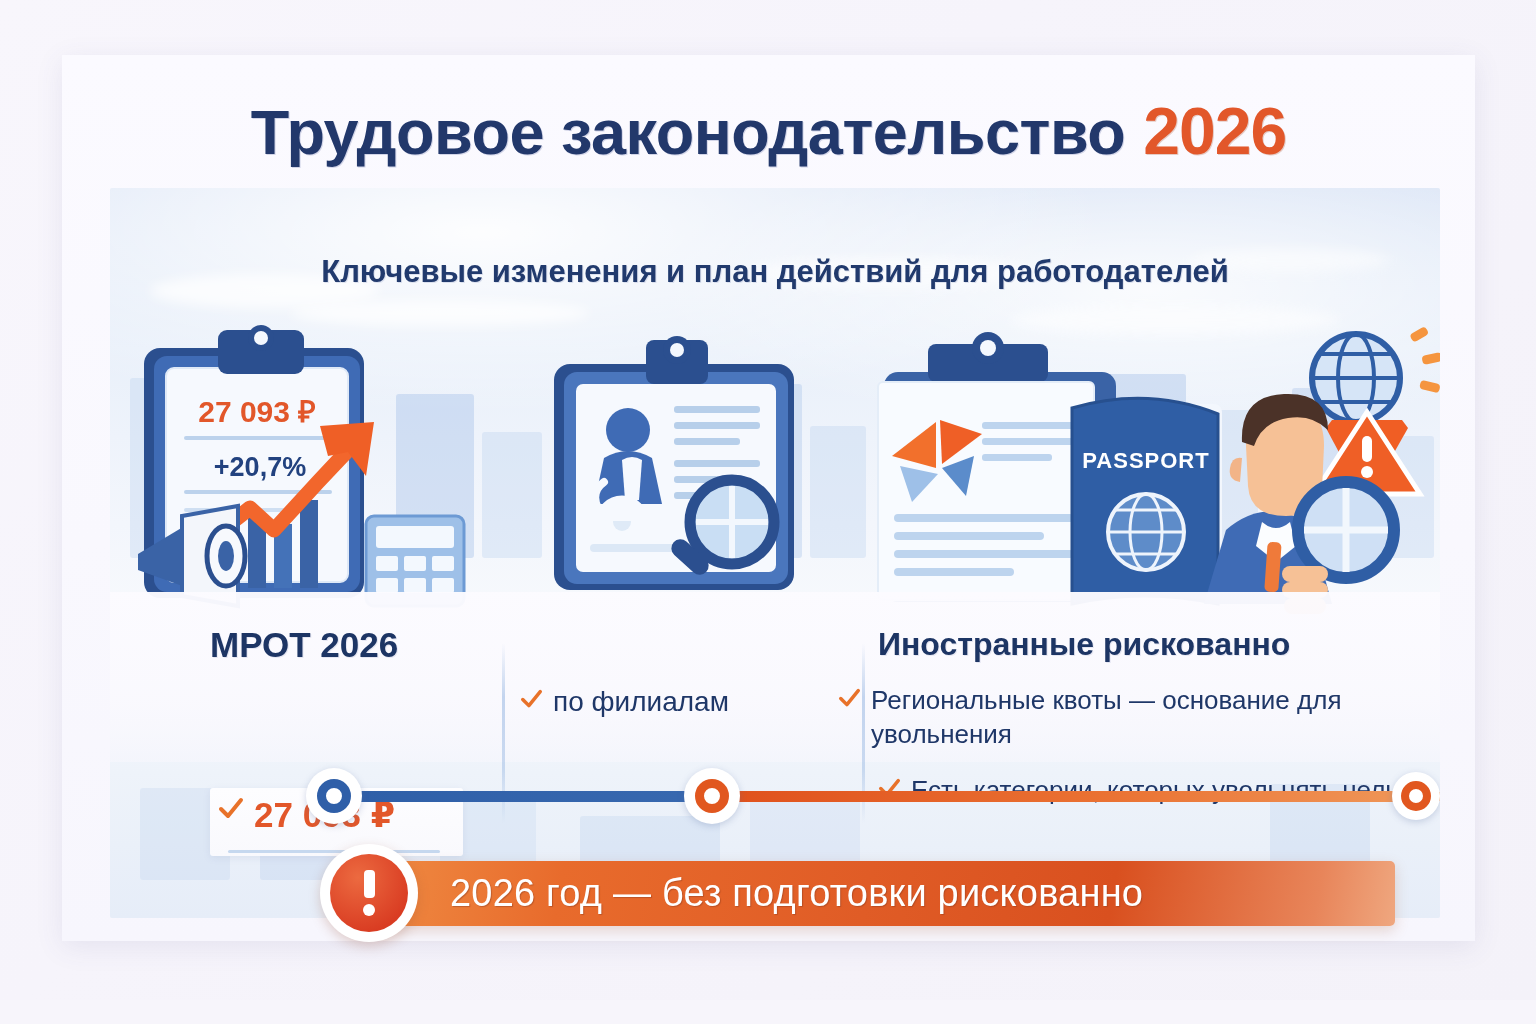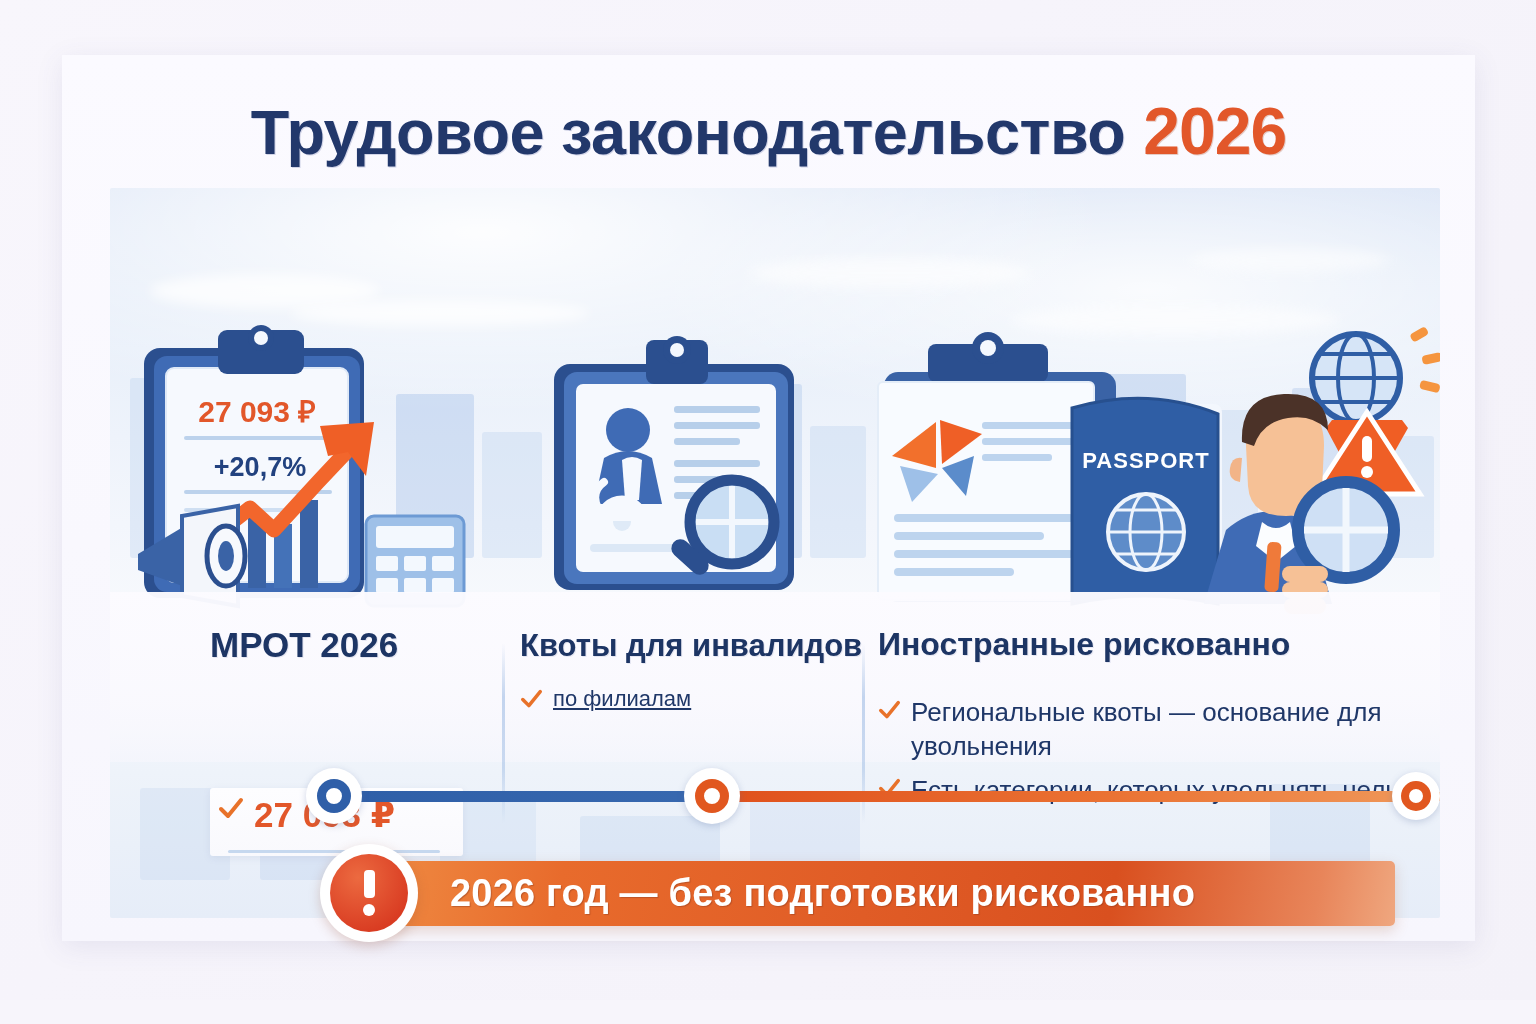--- a/index.html
+++ b/index.html
@@ -71,21 +71,21 @@
   .tl-node{position:absolute;border-radius:50%;background:#ffffff;
     box-shadow:0 2px 7px rgba(90,110,160,.28);display:flex;align-items:center;justify-content:center;}
   .tl-ring{border-radius:50%;}
 
   
   .banner{position:absolute;left:318px;top:806px;width:1015px;height:65px;
     border-radius:5px;
     background:linear-gradient(100deg,#ef8a42 0%,#e86b2c 18%,#e05c26 48%,#d9501f 72%,#e8855a 92%,#efa77f 100%);
     box-shadow:0 5px 14px rgba(170,90,50,.22);
     display:flex;align-items:center;}
-  .banner-text{padding-left:70px;font-size:38px;font-weight:700;color:#ffffff;
+  .banner-text{padding-left:70px;font-size:38px;font-weight:400;color:#ffffff;
     white-space:nowrap;text-shadow:1px 1px 1px rgba(140,60,30,.45);letter-spacing:.2px;}
   .alert{position:absolute;left:258px;top:789px;width:98px;height:98px;border-radius:50%;
     background:#ffffff;box-shadow:0 4px 12px rgba(150,80,50,.25);
     display:flex;align-items:center;justify-content:center;}
   .alert-in{width:78px;height:78px;border-radius:50%;
     background:radial-gradient(circle at 36% 30%,#ec6a40,#d93c22 75%);
     display:flex;align-items:center;justify-content:center;}
   .bang{width:11px;display:flex;flex-direction:column;align-items:center;gap:6px;}
   .bang i{display:block;width:11px;height:28px;background:#fff;border-radius:4px;}
   .bang u{display:block;width:12px;height:12px;background:#fff;border-radius:50%;}
@@ -121,20 +121,21 @@
       <div class="bld" style="left:1182px;top:200px;width:80px;height:170px;"></div>
       <div class="bld l" style="left:1268px;top:248px;width:56px;height:122px;"></div>
 
       <div class="bld l" style="left:30px;top:600px;width:90px;height:92px;opacity:.8;"></div>
       <div class="bld" style="left:150px;top:620px;width:120px;height:72px;opacity:.65;"></div>
       <div class="bld l" style="left:330px;top:608px;width:96px;height:84px;opacity:.7;"></div>
       <div class="bld" style="left:470px;top:628px;width:140px;height:64px;opacity:.6;"></div>
       <div class="bld l" style="left:640px;top:604px;width:110px;height:88px;opacity:.65;"></div>
       <div class="bld" style="left:1160px;top:596px;width:100px;height:96px;opacity:.6;"></div>
 
+      <div class="subtitle">Ключевые изменения и план действий для работодателей</div>
 
       <svg width="360" height="300" viewBox="0 0 360 300" style="position:absolute;left:12px;top:130px;">
 
         <rect x="22" y="30" width="220" height="250" rx="16" fill="#2b4f8f"></rect>
         <rect x="32" y="38" width="206" height="236" rx="13" fill="#3f6bb5"></rect>
         <rect x="44" y="50" width="182" height="214" rx="8" fill="#f6f9fe" stroke="#dfe9f7" stroke-width="2"></rect>
 
         <rect x="96" y="12" width="86" height="44" rx="9" fill="#2b4f8f"></rect>
         <circle cx="139" cy="20" r="13" fill="#2b4f8f"></circle>
         <circle cx="139" cy="20" r="7" fill="#f4f8fe"></circle>
@@ -292,30 +293,29 @@
       <div class="card-head" style="left:100px;top:437px;font-size:35px;font-weight:700;">МРОТ 2026</div>
       <div class="plate"></div>
       <div class="bullet" style="left:108px;top:604px;">
         <svg class="chk" width="26" height="24" viewBox="0 0 26 24">
           <path d="M3 12 L10 19 L23 3" stroke="#e8722a" stroke-width="4" fill="none" stroke-linecap="round" stroke-linejoin="round"></path>
         </svg>
         <span class="btxt" style="font-size:35px;font-weight:700;color:#e2572a;">27 093 ₽</span>
       </div>
       <div class="plate-underline"></div>
 
-      <div class="card-head" style="left:410px;top:440px;font-size:31px;font-weight:600;">Квоты для инвалидов</div>
       <div class="bullet" style="left:410px;top:496px;">
         <svg class="chk" width="23" height="21" viewBox="0 0 26 24">
           <path d="M3 12 L10 19 L23 3" stroke="#e8722a" stroke-width="4" fill="none" stroke-linecap="round" stroke-linejoin="round"></path>
         </svg>
-        <span class="btxt" style="font-size:22px;font-weight:400;text-decoration:underline;">по филиалам</span>
+        <span class="btxt" style="font-size:28px;font-weight:400;">по филиалам</span>
       </div>
 
       <div class="card-head" style="left:768px;top:438px;font-size:32px;font-weight:600;">Иностранные рискованно</div>
-      <div class="bullet" style="left:768px;top:495px;width:510px;margin-top:12px;">
+      <div class="bullet" style="left:728px;top:495px;width:510px;">
         <svg class="chk" width="23" height="21" viewBox="0 0 26 24">
           <path d="M3 12 L10 19 L23 3" stroke="#e8722a" stroke-width="4" fill="none" stroke-linecap="round" stroke-linejoin="round"></path>
         </svg>
         <span class="btxt" style="font-size:26px;font-weight:400;">Региональные квоты — основание для увольнения</span>
       </div>
       <div class="bullet" style="left:768px;top:585px;width:580px;">
         <svg class="chk" width="23" height="21" viewBox="0 0 26 24">
           <path d="M3 12 L10 19 L23 3" stroke="#e8722a" stroke-width="4" fill="none" stroke-linecap="round" stroke-linejoin="round"></path>
         </svg>
         <span class="btxt" style="font-size:26px;font-weight:400;white-space:nowrap;">Есть категории, которых увольнять нельзя</span>

